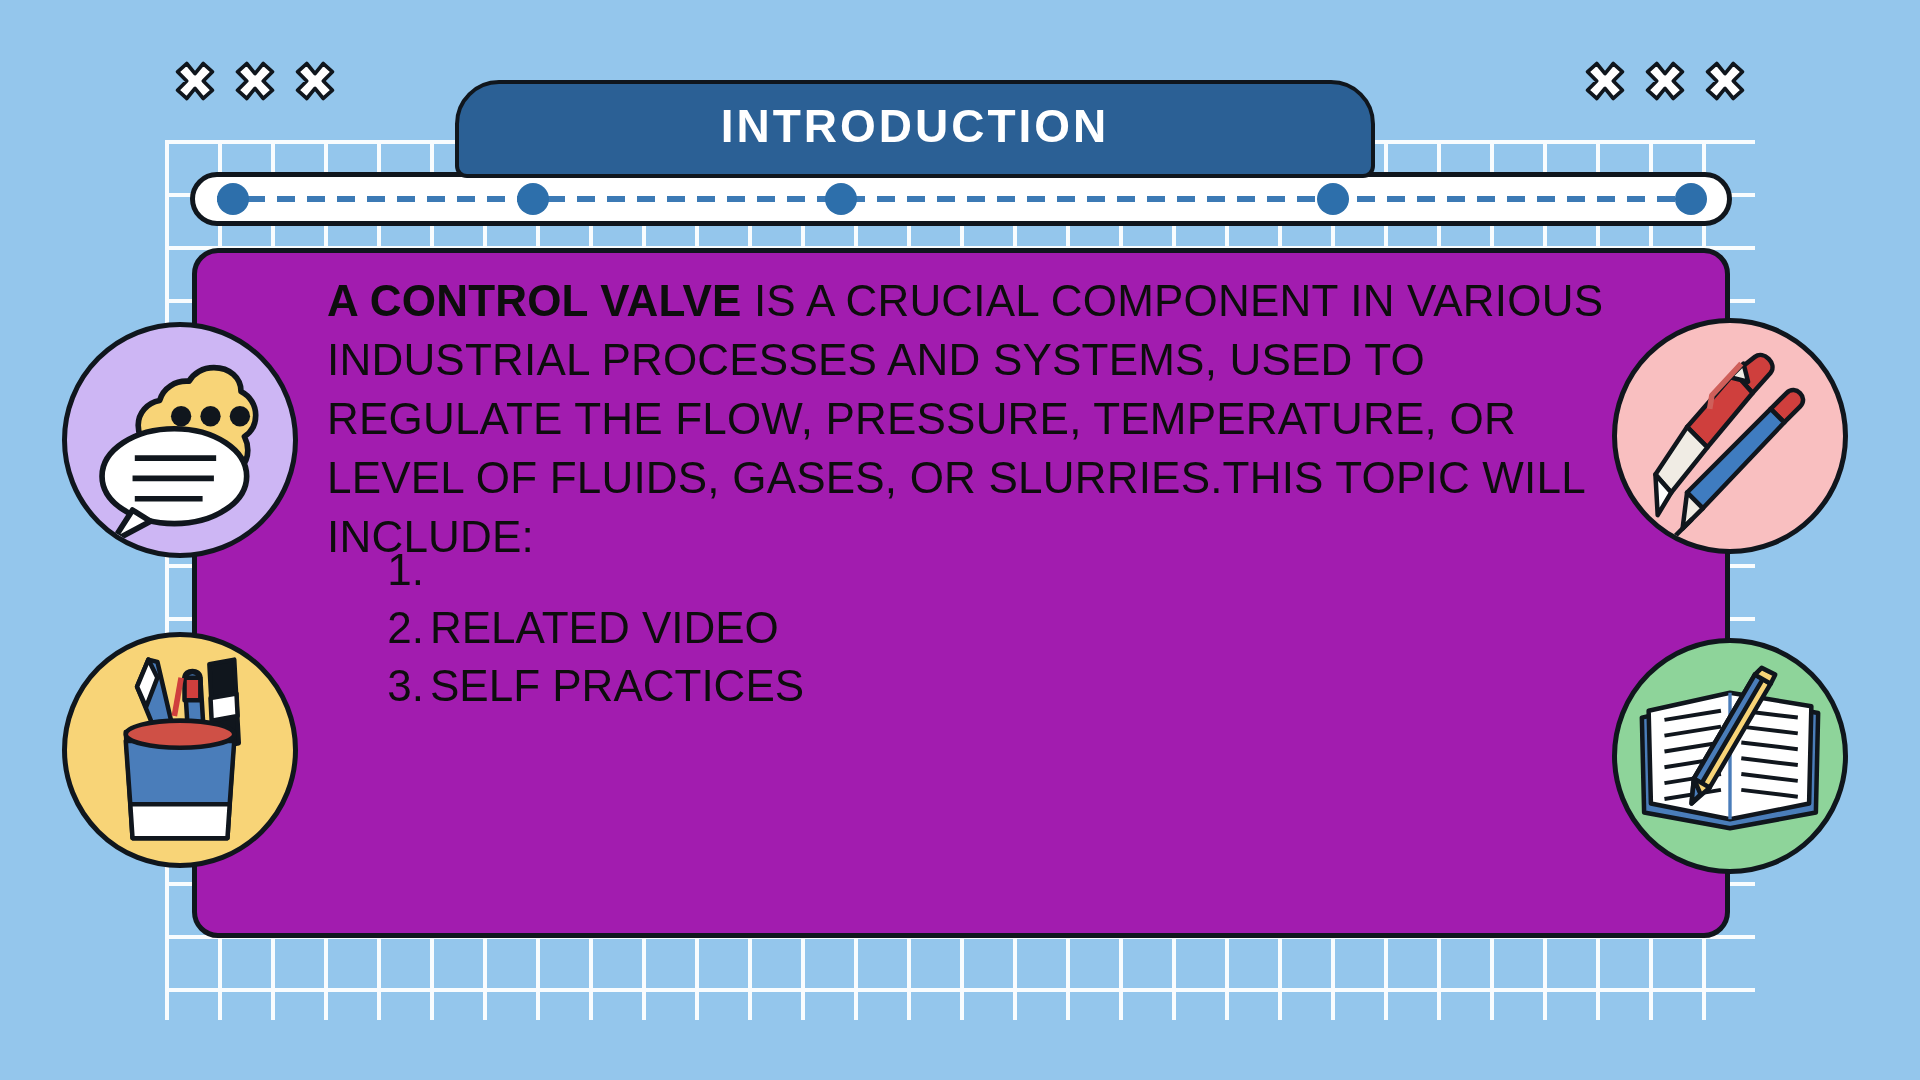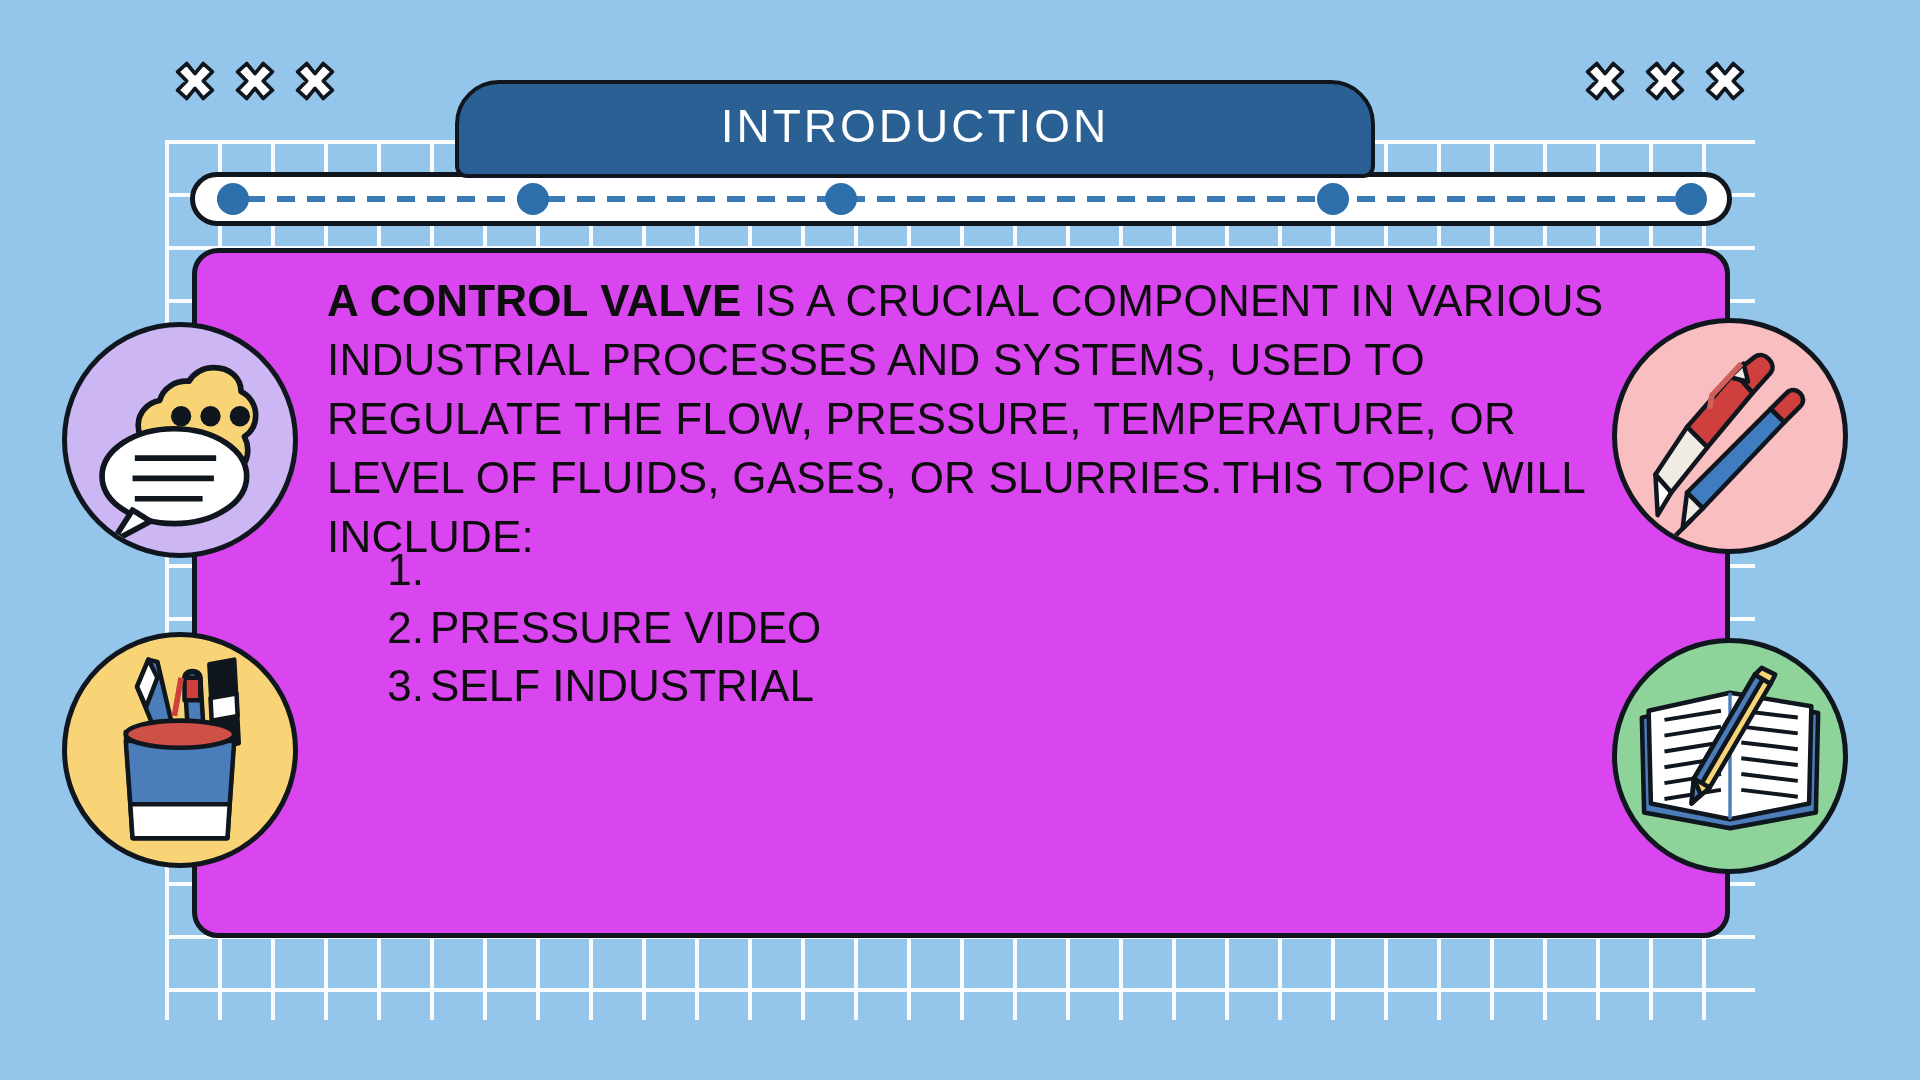--- a/index.html
+++ b/index.html
@@ -44,21 +44,21 @@
     border:4px solid #10161d;
     border-radius:44px 44px 12px 12px;
     box-sizing:border-box;
     display:flex;align-items:center;justify-content:center;
     z-index:6;
   }
   #title-text{
     color:#ffffff;
     font-size:46px;
     letter-spacing:3px;
-    font-weight:400;
+    font-weight:700;
     line-height:1;
     padding-bottom:6px;
   }
 
   
   #progress-bar{
     position:absolute;
     left:190px;top:172px;
     width:1542px;height:54px;
     background:#ffffff;
@@ -81,21 +81,21 @@
     width:32px;height:32px;border-radius:50%;
     background:#2d6fab;
     top:50%;margin-top:-16px;
   }
 
   
   #content-card{
     position:absolute;
     left:192px;top:248px;
     width:1538px;height:690px;
-    background:#d946ef;
+    background:#a21caf;
     border:5px solid #10161d;
     border-radius:26px;
     box-sizing:border-box;
     z-index:4;
   }
 
   #body-paragraph{
     position:absolute;
     left:130px;top:18px;
     width:1300px;
@@ -179,25 +179,25 @@
   <div id="body-paragraph">
     <span class="lead">A CONTROL VALVE</span><span> IS A CRUCIAL COMPONENT IN VARIOUS INDUSTRIAL PROCESSES AND SYSTEMS, USED TO REGULATE THE FLOW, PRESSURE, TEMPERATURE, OR LEVEL OF FLUIDS, GASES, OR SLURRIES.THIS TOPIC WILL INCLUDE:</span>
   </div>
 
   <ul id="topic-list">
     <li>
       <span class="num">1.</span>
     </li>
     <li>
       <span class="num">2.</span>
-      <span>PRESSURE VIDEO</span>
+      <span>RELATED VIDEO</span>
     </li>
     <li>
       <span class="num">3.</span>
-      <span>SELF INDUSTRIAL</span>
+      <span>SELF PRACTICES</span>
     </li>
   </ul>
 </div>
 
 <div class="icon-circle" id="icon-chat">
   <svg viewBox="0 0 200 200">
     <path d="M130 36c-10 0-18 5-22 12-12-1-23 6-26 17-11 2-19 11-19 22 0 7 3 13 8 17-3 4-4 9-4 14 0 15 14 27 32 27 8 0 16-3 21-7l16 21 2-24c13-4 22-14 22-26 0-4-1-8-3-12 6-4 10-11 10-19 0-9-5-17-13-21 0-12-10-21-24-21z" fill="#f8d477" stroke="#10161d" stroke-width="5" stroke-linejoin="round"></path>
     <ellipse cx="95" cy="132" rx="64" ry="42" fill="#ffffff" stroke="#10161d" stroke-width="5"></ellipse>
     <path d="M58 162 L40 190 L74 172 Z" fill="#ffffff" stroke="#10161d" stroke-width="5" stroke-linejoin="round"></path>
     <line x1="60" y1="116" x2="132" y2="116" stroke="#10161d" stroke-width="5"></line>

